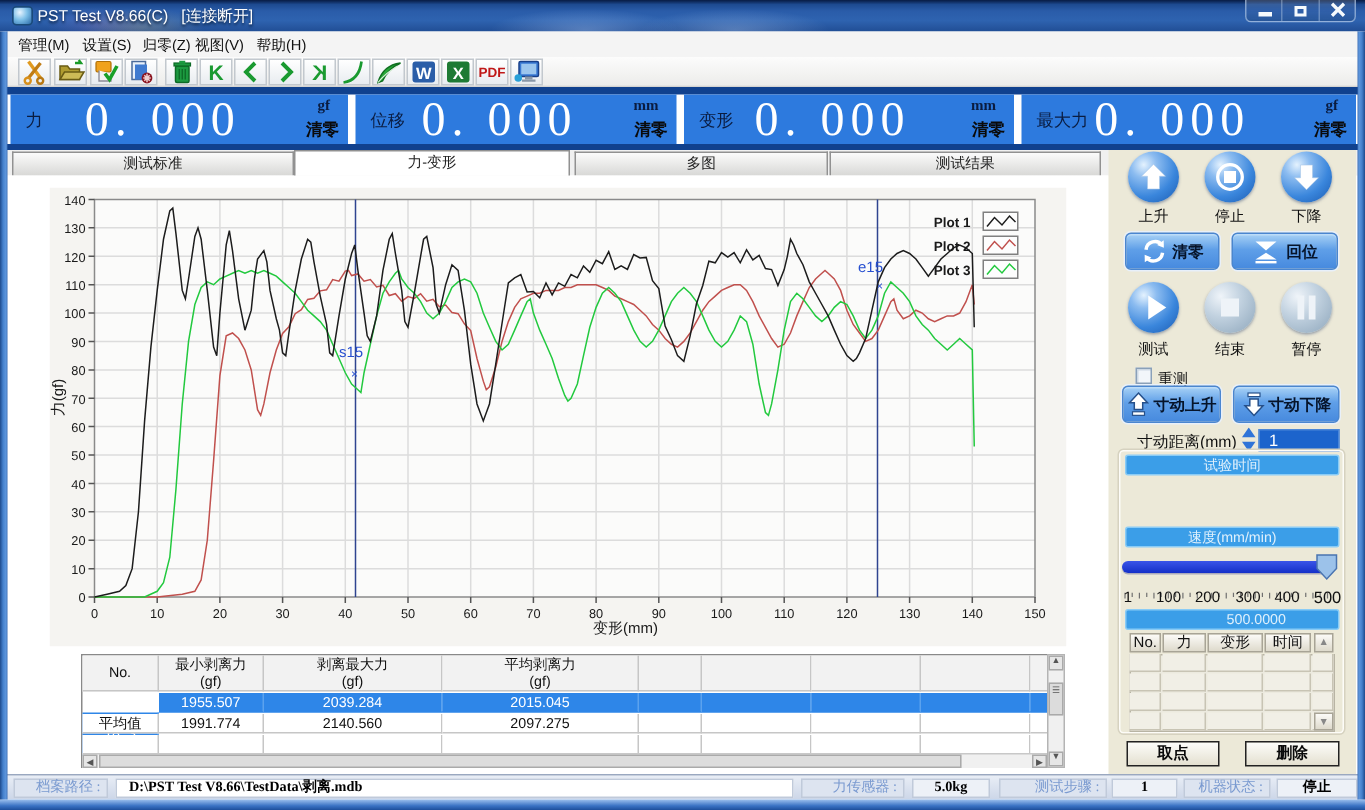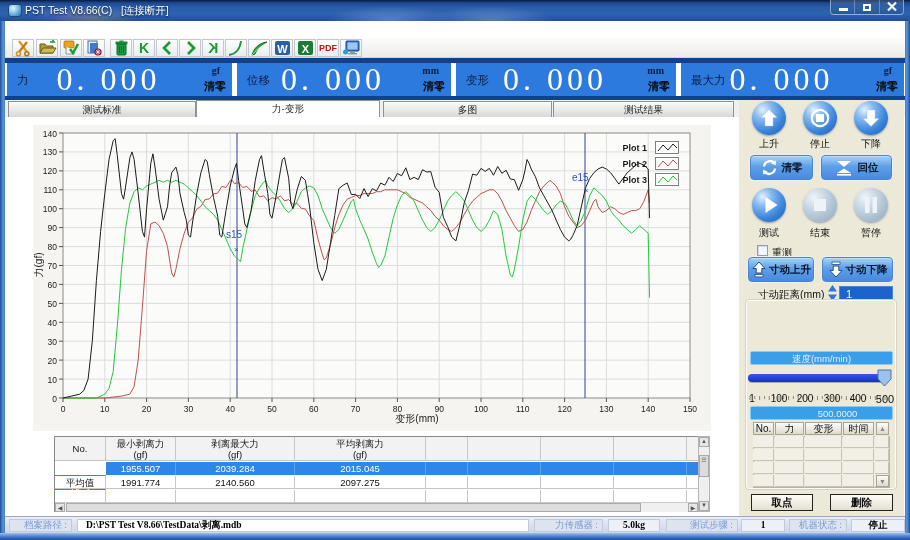--- a/index.html
+++ b/index.html
@@ -88,20 +88,27 @@
         </div>
     <div>
           <span style="position:absolute;left:8px;top:3.5px;width:8px;height:7px;border:2px solid #f6fafd;"></span>
         </div>
     <div>
           <svg width="24" height="13" style="position:absolute;left:0;top:0;">
             <path d="M8 2.5 L16 10.5 M16 2.5 L8 10.5" stroke="#f6fafd" stroke-width="2.2"></path>
           </svg>
         </div>
   </div>
+  </div>
+  <div id="menubar">
+    <span style="left:7px;">管理(M)</span>
+    <span style="left:50px;">设置(S)</span>
+    <span style="left:90px;">归零(Z)</span>
+    <span style="left:125px;">视图(V)</span>
+    <span style="left:166px;">帮助(H)</span>
   </div>
   <div id="toolbar">
       <div class="tbtn" style="left:7px;">
         <svg width="19" height="18" viewBox="0 0 19 18">
           <path d="M5 2 L13 13" stroke="#e09a20" stroke-width="2.2"></path>
           <path d="M13 3 L5 13" stroke="#c07c14" stroke-width="2.2"></path>
           <circle cx="4.5" cy="14.8" r="2" fill="none" stroke="#d8901c" stroke-width="1.6"></circle>
           <circle cx="12.8" cy="14.8" r="2" fill="none" stroke="#b87812" stroke-width="1.6"></circle>
         </svg>
       </div>
@@ -453,20 +460,21 @@
       </svg>
       <span>寸动下降</span>
     </div>
 <div style="position:absolute;left:758px;top:288px;font-size:10.5px;color:#101010;white-space:nowrap;">寸动距离(mm)</div>
 <div style="position:absolute;left:827px;top:285px;width:11px;height:16px;"><svg width="11" height="16">
         <path d="M5.5 0 L10 6.5 L1 6.5 Z" fill="#2f74d8"></path>
         <path d="M5.5 16 L10 9.5 L1 9.5 Z" fill="#2f74d8"></path>
       </svg></div>
 <div style="position:absolute;left:839px;top:286px;width:54px;height:15px;background:#1c64cc;border:1px solid #4a86d8;color:#fff;font-size:11px;line-height:14px;padding-left:6px;box-sizing:border-box;">1</div>
 <div style="position:absolute;left:745px;top:299px;width:152px;height:191px;border:1px solid #d6d2c0;border-radius:4px;box-shadow:inset 0 0 0 1px #fdfcf8;"></div>
+<div class="bluebar" style="left:750px;top:303px;width:143px;height:14px;">试验时间</div>
 <div class="bluebar" style="left:750px;top:351px;width:143px;height:14px;">速度(mm/min)</div>
 <div style="position:absolute;left:748px;top:374px;width:141px;height:8px;border-radius:4px;background:linear-gradient(#3a55e8,#1430c8);box-shadow:0 1px 0 #aab;"></div>
 <div style="position:absolute;left:877px;top:369px;width:15px;height:18px;"><svg width="15" height="18">
         <path d="M1 1 L14 1 L14 10 L7.5 17 L1 10 Z" fill="#9cc2ea" stroke="#4a74b0" stroke-width="1"></path>
       </svg></div>
 <div style="position:absolute;left:749px;top:387px;width:142px;height:5px;"><svg width="142" height="5">
         <line x1="1.0" y1="0" x2="1.0" y2="4" stroke="#707070" stroke-width="0.8"></line>
         <line x1="5.8" y1="0" x2="5.8" y2="3" stroke="#707070" stroke-width="0.8"></line>
         <line x1="10.6" y1="0" x2="10.6" y2="4" stroke="#707070" stroke-width="0.8"></line>
         <line x1="15.5" y1="0" x2="15.5" y2="3" stroke="#707070" stroke-width="0.8"></line>

